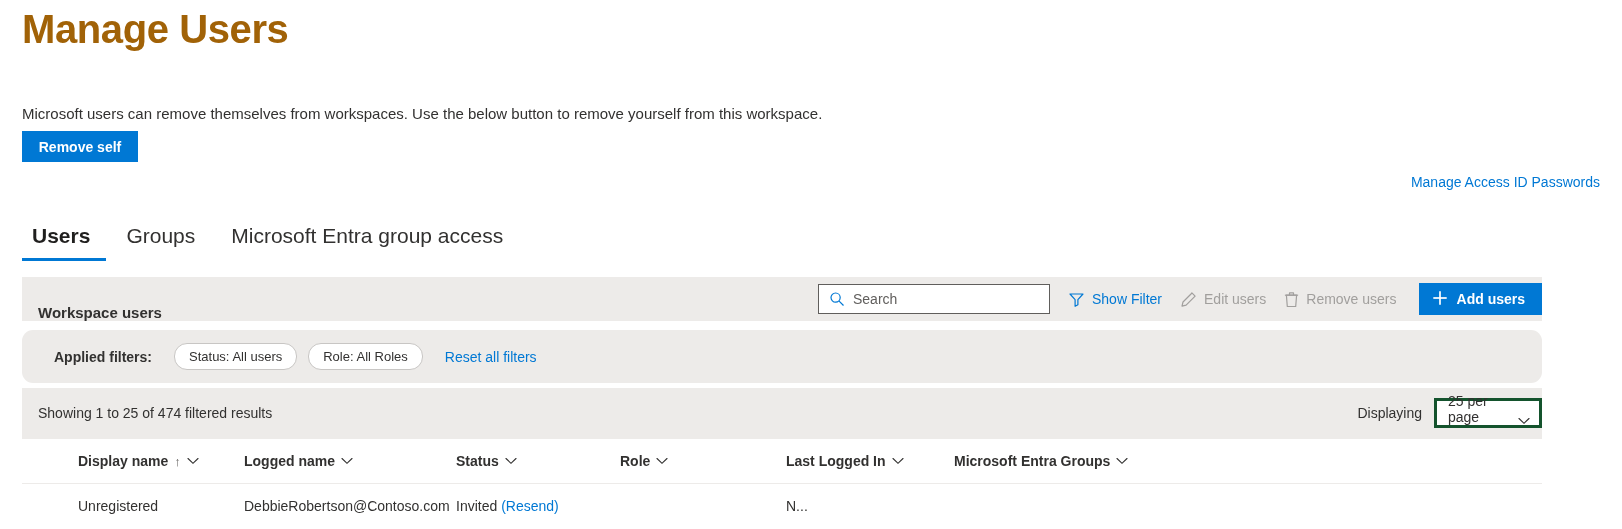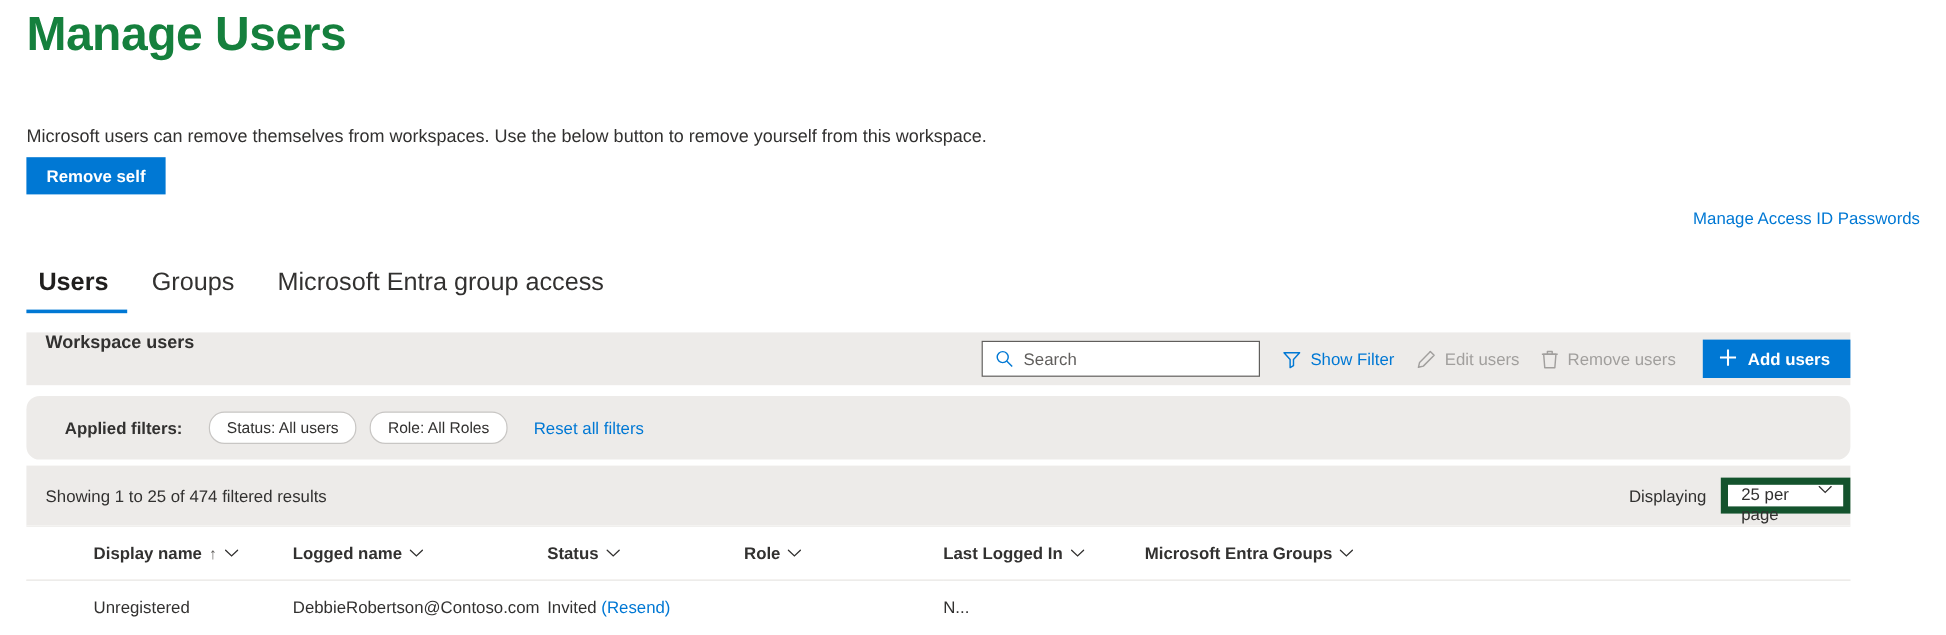--- a/index.html
+++ b/index.html
@@ -23,21 +23,21 @@
   }
 
   
   .page-title {
     position: absolute;
     left: 22px;
     top: -22px;
     font-size: 40px;
     font-weight: 600;
     letter-spacing: -0.4px;
-    color: #15803d;
+    color: #a16207;
     line-height: 48px;
     white-space: nowrap;
   }
 
   
   .intro-p1 {
     position: absolute;
     left: 22px;
     top: 60px;
     font-size: 15px;
@@ -114,21 +114,21 @@
 
   
   .command-bar {
     position: absolute;
     left: 22px;
     top: 277px;
     width: 1520px;
     height: 44px;
     background: #edebe9;
     display: flex;
-    align-items: flex-start;
+    align-items: flex-end;
     gap: 20px;
   }
   .cb-title {
     margin-left: 16px;
     font-size: 15px;
     font-weight: 600;
     color: #323130;
     white-space: nowrap;
   }
   .cb-right {
@@ -268,23 +268,23 @@
   }
   .displaying-label {
     font-size: 14px;
     color: #323130;
     white-space: nowrap;
   }
   .per-page-select {
     width: 108px;
     height: 30px;
     background: #ffffff;
-    border: 6px solid #14532d;
-    display: flex;
-    align-items: flex-start;
+    border: 3px solid #14532d;
+    display: flex;
+    align-items: flex-end;
     justify-content: space-between;
     padding: 0 9px 0 11px;
     font-size: 14px;
     color: #323130;
     cursor: pointer;
     box-sizing: border-box;
   }
 
   
   .table-wrap {

